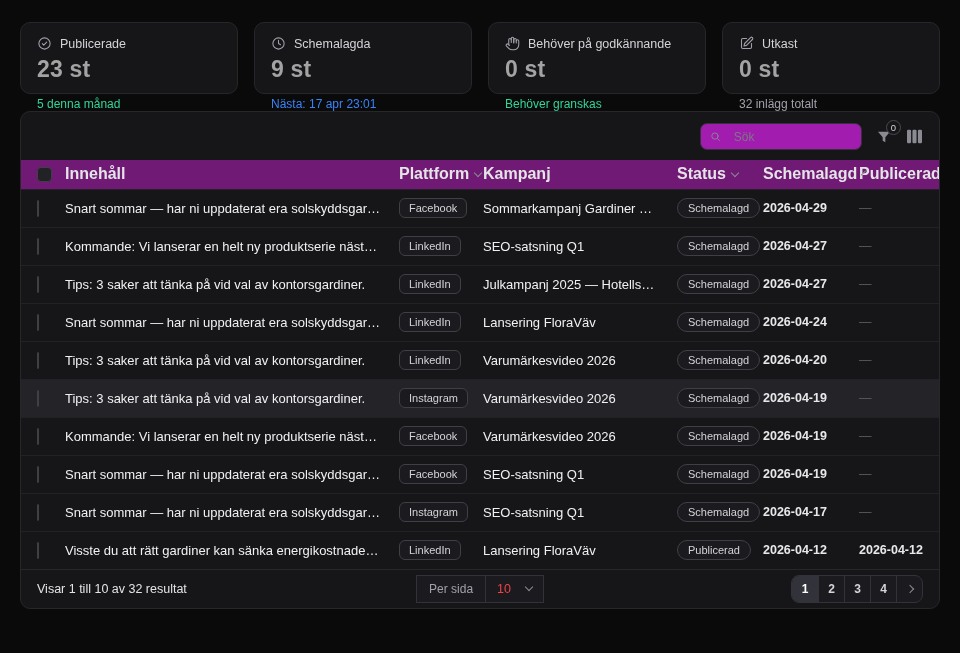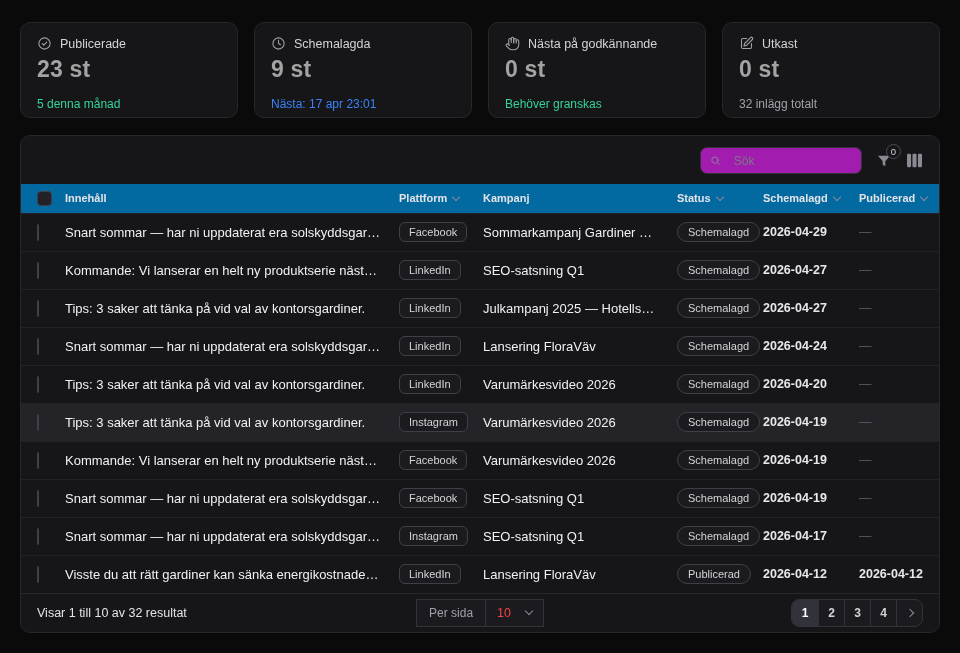--- a/index.html
+++ b/index.html
@@ -10,21 +10,21 @@
     color:#ececee;
     overflow:hidden;
   }
   
   .cards {
     display:grid; grid-template-columns:repeat(4,1fr); gap:16px;
     padding:22px 20px 0 20px;
   }
   .card {
     background:#161619; border:1px solid #26262b; border-radius:10px;
-    padding:13px 16px 12px 16px; height:96px;
+    padding:13px 16px 12px 16px; height:72px;
   }
   .card-head { display:flex; align-items:center; gap:8px; }
   .card-label { font-size:12.5px; color:#d4d4d8; }
   .card-value { font-size:23px; font-weight:700; color:#a3a3a3; margin-top:5px; letter-spacing:.2px; }
   .card-sub { font-size:12px; margin-top:14px; }
   .sub-green { color:#34d399; }
   .sub-blue { color:#3b82f6; }
   .sub-muted { color:#a1a1aa; }
   .cicon { width:15px; height:15px; stroke:#a1a1aa; fill:none; stroke-width:1.7; stroke-linecap:round; stroke-linejoin:round; flex:0 0 auto; }
 
@@ -58,21 +58,21 @@
     color:#d4d4d8; font-size:9.5px; line-height:13px; text-align:center; padding:0 3px;
   }
 
   
   .tgrid {
     display:grid;
     grid-template-columns:28px 334px 84px 194px 86px 96px 1fr;
     align-items:center; padding:0 16px;
   }
   .thead {
-    background:#0369a1; height:30px; font-size:11px; font-weight:700; color:#e4e4e7;
+    background:#701a75; height:30px; font-size:16px; font-weight:700; color:#e4e4e7;
   }
   .th { display:flex; align-items:center; gap:6px; }
   .chev {
     display:inline-block; width:6px; height:6px;
     border-right:1.5px solid #8a8a93; border-bottom:1.5px solid #8a8a93;
     transform:rotate(45deg); margin-top:-3px;
   }
   .chev-right { transform:rotate(-45deg); margin:0; }
   .checkbox {
     width:15px; height:15px; border-radius:4px; border:1px solid #3f3f46;
@@ -150,21 +150,21 @@
   </div>
 
   <div class="card">
     <div class="card-head">
       <svg class="cicon" viewBox="0 0 24 24">
         <path d="M18 11V6a2 2 0 0 0-4 0v5"></path>
         <path d="M14 10V4a2 2 0 0 0-4 0v2"></path>
         <path d="M10 10.5V6a2 2 0 0 0-4 0v8"></path>
         <path d="M18 8a2 2 0 1 1 4 0v6a8 8 0 0 1-8 8h-2c-2.8 0-4.5-.86-5.99-2.34l-3.6-3.6a2 2 0 0 1 2.83-2.82L7 15"></path>
       </svg>
-      <span class="card-label">Nästa på godkännande</span>
+      <span class="card-label">Behöver på godkännande</span>
     </div>
     <div class="card-value">0 st</div>
     <div class="card-sub sub-green">Behöver granskas</div>
   </div>
 
   <div class="card">
     <div class="card-head">
       <svg class="cicon" viewBox="0 0 24 24">
         <path d="M12 4H6a2 2 0 0 0-2 2v12a2 2 0 0 0 2 2h12a2 2 0 0 0 2-2v-6"></path>
         <path d="M18.4 2.6a2.1 2.1 0 1 1 3 3L12 15l-4 1 1-4Z"></path>

